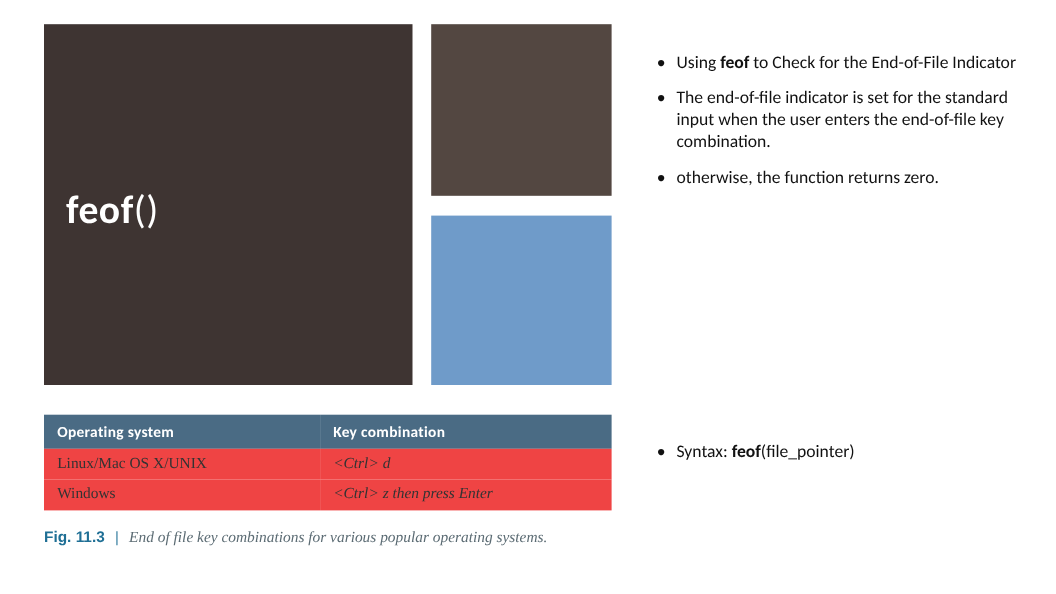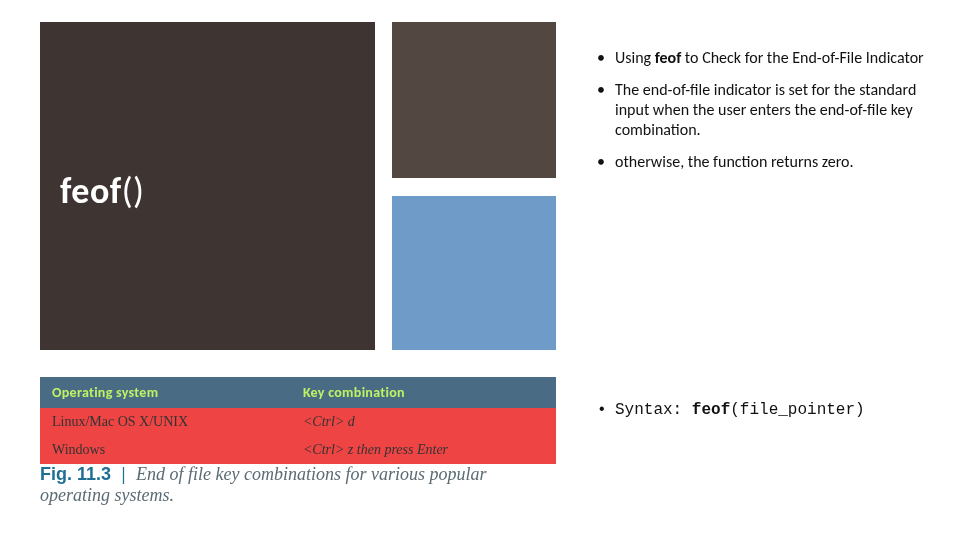--- a/index.html
+++ b/index.html
@@ -17,29 +17,29 @@
 
   
   .bullets { position: absolute; left: 597px; top: 48px; width: 340px; font-size: 16px; color: #111; line-height: 1.25; }
   .bullets ul { list-style: none; }
   .bullets li { position: relative; padding-left: 18px; margin-bottom: 12px; }
   .bullets li::before { content: "•"; position: absolute; left: 0; top: 0; }
 
   
   .fig { position: absolute; left: 40px; top: 377px; width: 516px; }
   table { width: 100%; border-collapse: collapse; font-size: 14px; }
-  thead th { background: #4a6b84; color: #bef264; text-align: left; font-weight: 600; padding: 7px 12px; letter-spacing: 0.3px; }
+  thead th { background: #4a6b84; color: #ffffff; text-align: left; font-weight: 600; padding: 7px 12px; letter-spacing: 0.3px; }
   tbody td { padding: 6px 12px; color: #333; background: #ef4444; font-family: Georgia, 'Times New Roman', serif; }
   .key { font-style: italic; }
-  .cap { margin-top: 0; color: #5b6b73; font-style: italic; font-family: Georgia, serif; font-size: 18px; }
+  .cap { margin-top: 16px; color: #5b6b73; font-style: italic; font-family: Georgia, serif; font-size: 14px; }
   .cap .figno { color: #1f6f95; font-weight: 600; font-style: normal; font-family: 'Segoe UI', sans-serif; }
   .cap .bar { color: #1f6f95; font-weight: 600; font-style: normal; padding: 0 6px; }
 
   
-  .syntax-block { position: absolute; left: 597px; top: 400px; width: 340px; font-size: 16px; color: #111; line-height: 1.35; font-family: Liberation Mono, monospace; }
+  .syntax-block { position: absolute; left: 597px; top: 400px; width: 340px; font-size: 16px; color: #111; line-height: 1.35; }
   .syntax-block ul { list-style: none; }
   .syntax-block li { position: relative; padding-left: 18px; }
   .syntax-block li::before { content: "•"; position: absolute; left: 0; top: 0; }
 </style>
 </head>
 <body>
 
 <div class="slide">
 
   <div class="block-dark"></div>

